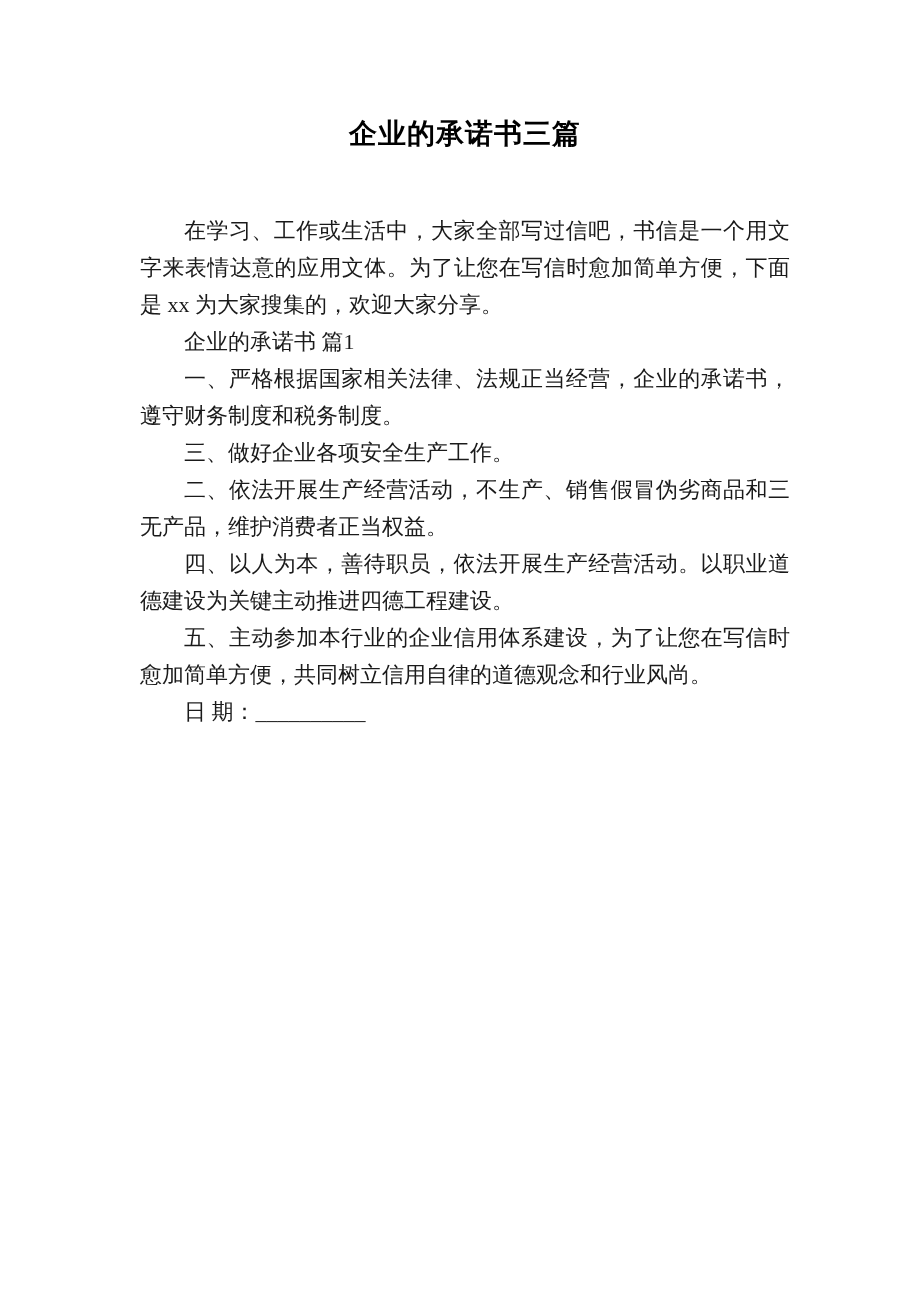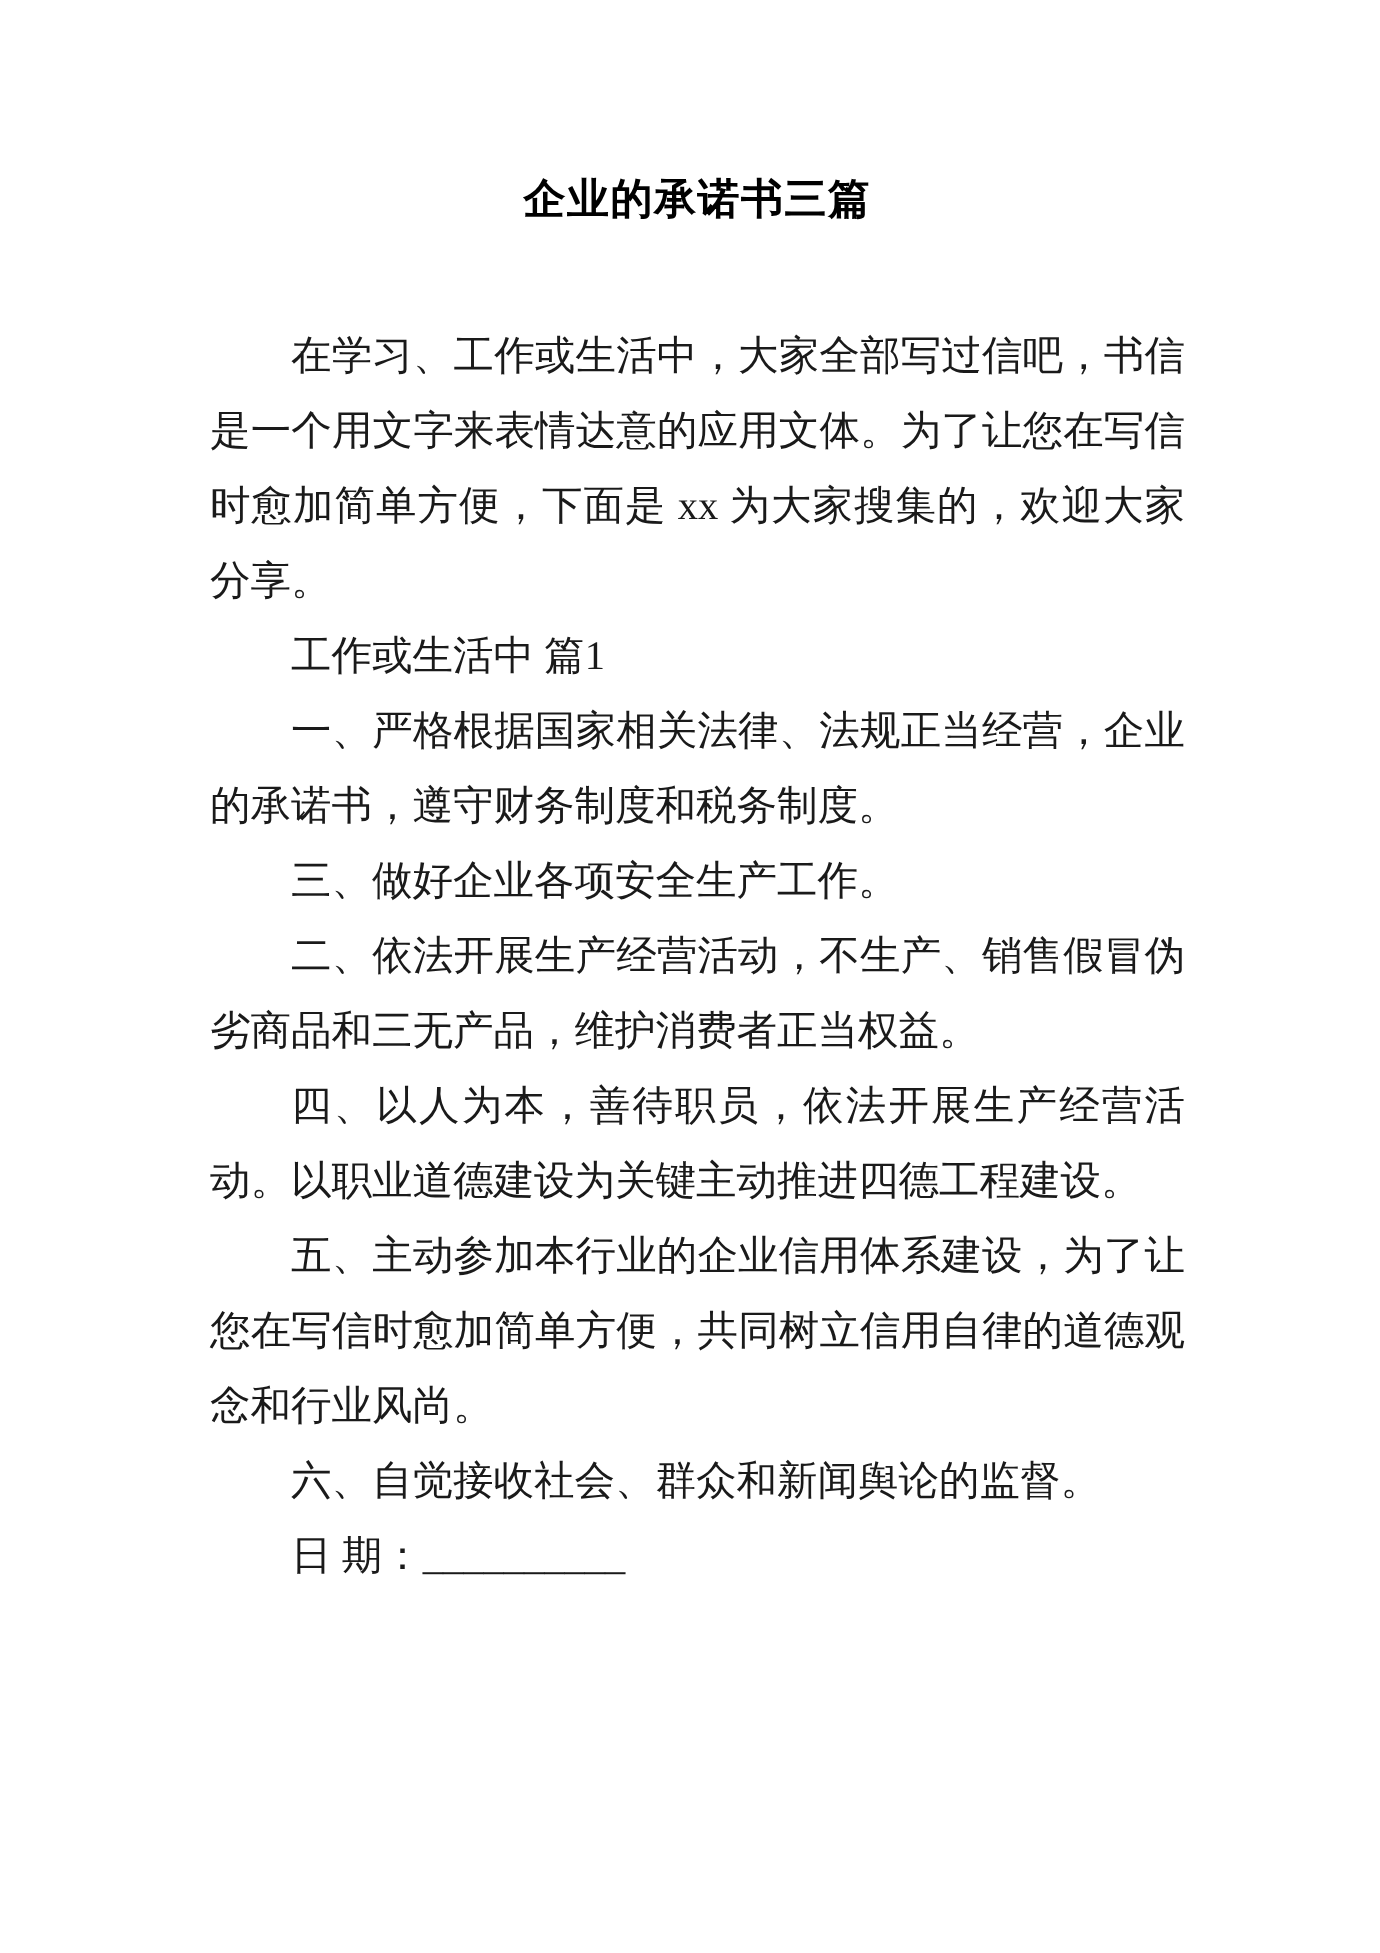--- a/index.html
+++ b/index.html
@@ -22,54 +22,53 @@
   .doc-title {
     margin: 0 0 54px 0;
     font-size: 28px;
     line-height: 48px;
     font-weight: 700;
     text-align: center;
     color: #000000;
     letter-spacing: 1px;
   }
   .doc-body {
-    font-size: 27px;
-    line-height: 50px;
+    font-size: 22px;
+    line-height: 37px;
     text-align: justify;
   }
   .para {
     margin: 0;
     padding: 0;
     text-indent: 2em;
   }
 </style>
 </head>
 <body>
 
 <div class="page">
 
   <h1 class="doc-title">企业的承诺书三篇</h1>
 
   <div class="doc-body">
 
     <p class="para">在学习、工作或生活中，大家全部写过信吧，书信是一个用文字来表情达意的应用文体。为了让您在写信时愈加简单方便，下面是 xx 为大家搜集的，欢迎大家分享。</p>
 
-    <p class="para">工作或生活中 篇1</p>
+    <p class="para">企业的承诺书 篇1</p>
 
 
     <p class="para">一、严格根据国家相关法律、法规正当经营，企业的承诺书，遵守财务制度和税务制度。</p>
 
     <p class="para">三、做好企业各项安全生产工作。</p>
 
     <p class="para">二、依法开展生产经营活动，不生产、销售假冒伪劣商品和三无产品，维护消费者正当权益。</p>
 
     <p class="para">四、以人为本，善待职员，依法开展生产经营活动。以职业道德建设为关键主动推进四德工程建设。</p>
 
     <p class="para">五、主动参加本行业的企业信用体系建设，为了让您在写信时愈加简单方便，共同树立信用自律的道德观念和行业风尚。</p>
 
-    <p class="para">六、自觉接收社会、群众和新闻舆论的监督。</p>
 
 
     <p class="para">日 期：__________</p>
 
 
   </div>
 </div>
 
 </body></html>

